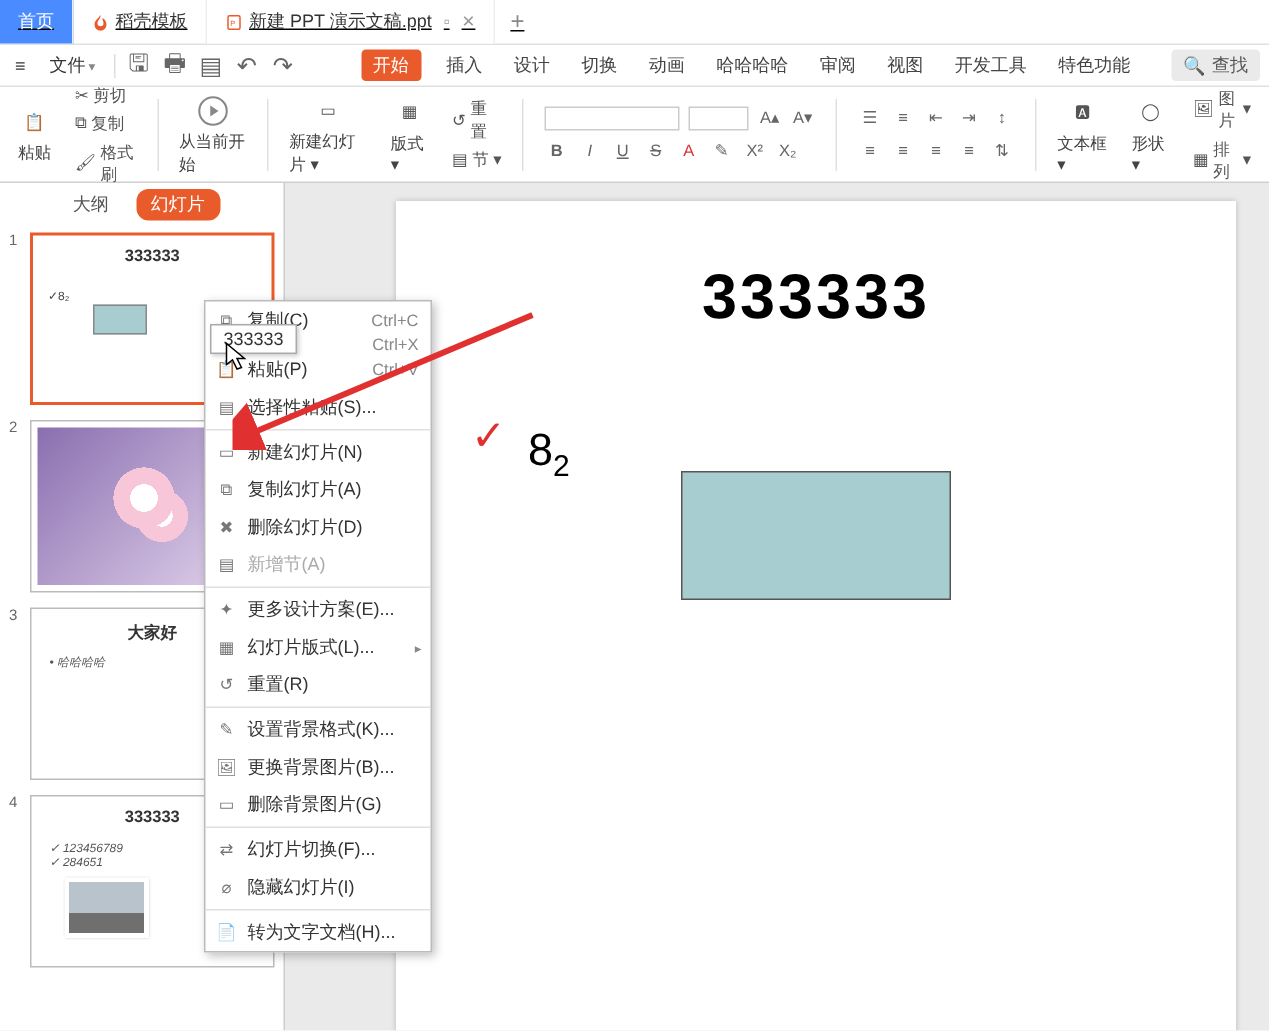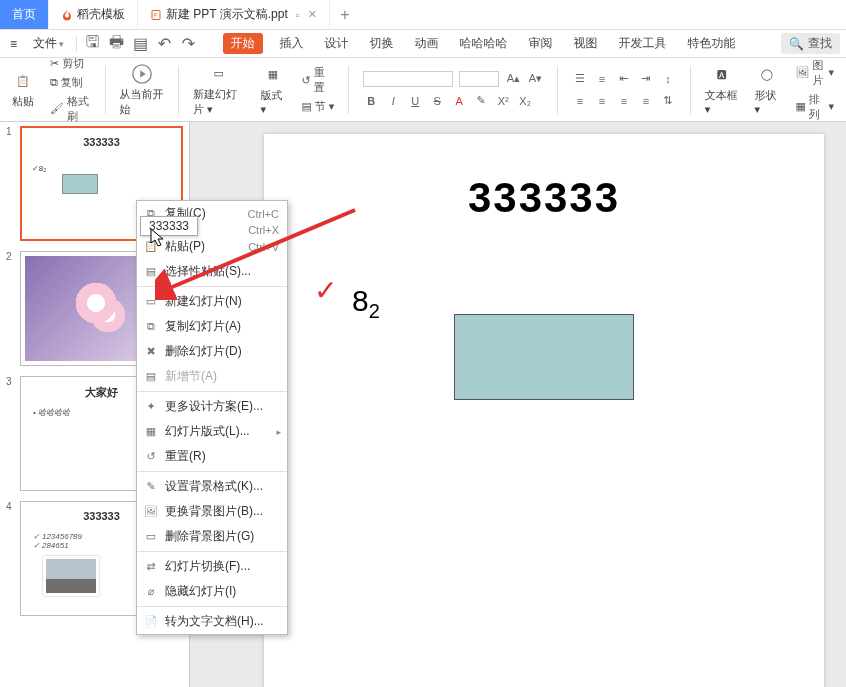--- a/index.html
+++ b/index.html
@@ -1,32 +1,32 @@
 <!DOCTYPE html>
 <html><head>
 <meta charset="utf-8">
 <style>
   * { box-sizing: border-box; margin: 0; padding: 0; font-family: "Microsoft YaHei", sans-serif; }
   body { background: #f0f0f0; width: 846px; height: 687px; overflow: hidden; position: relative; }
 
   
-  .doc-tabs { height: 30px; background: #fff; display: flex; align-items: stretch; border-bottom: 1px solid #e0e0e0; }
+  .doc-tabs { height: 30px; background: #fff; display: flex; align-items: stretch; border-bottom: 1px solid #e0e0e0; text-decoration: underline; }
   .doc-tab { display: flex; align-items: center; padding: 0 12px; font-size: 12px; color: #333; cursor: pointer; border-right: 1px solid #eee; }
   .doc-tab.home { background: #4a8bff; color: #fff; }
   .doc-tab .icon { margin-right: 4px; display: inline-flex; }
   .doc-tab.active { background: #fff; }
   .doc-tab .win-ctrl { margin-left: 8px; color: #999; font-size: 11px; }
   .add-tab { width: 30px; display:flex; align-items:center; justify-content:center; color:#888; font-size:16px; }
 
   
   .menubar { height: 28px; background: #fff; display: flex; align-items: center; padding: 0 6px; gap: 8px; border-bottom: 1px solid #e0e0e0; }
   .menu-btn { font-size: 12px; color: #333; padding: 2px 4px; display:flex; align-items:center; gap:2px; }
   .menu-sep { width:1px; height:16px; background:#ddd; }
   .qa-icon { width:16px; height:16px; display:flex; align-items:center; justify-content:center; color:#666; }
-  .ribbon-tabs { display:flex; gap:13px; margin-left:18px; }
+  .ribbon-tabs { display:flex; gap:13px; margin-left:36px; }
   .ribbon-tab { font-size:12px; color:#444; padding:2px 4px; }
   .ribbon-tab.active { background:#ea5b2b; color:#fff; border-radius:3px; padding:2px 8px; }
   .search-box { margin-left:auto; background:#eaeaea; border-radius:3px; padding:2px 8px; font-size:12px; color:#555; display:flex; align-items:center; gap:4px; }
 
   
   .ribbon { height: 64px; background:#fff; display:flex; align-items:center; padding:0 6px; gap:4px; border-bottom:1px solid #d0d0d0; }
   .rib-group { display:flex; flex-direction:column; align-items:center; padding:0 6px; }
   .rib-big { display:flex; flex-direction:column; align-items:center; font-size:11px; color:#444; gap:2px; }
   .rib-big .ico { width:22px; height:22px; display:flex; align-items:center; justify-content:center; color:#555; }
   .rib-row { display:flex; gap:6px; align-items:center; }
@@ -258,20 +258,24 @@
   </div>
   <div class="rib-group" style="align-items:flex-start;gap:4px;">
     <div class="rib-small"><span>🖼</span><span>图片</span> ▾</div>
     <div class="rib-small"><span>▦</span><span>排列</span> ▾</div>
   </div>
 </div>
 
 <div class="workspace">
 
   <div class="slide-panel">
+    <div class="panel-tabs">
+      <div class="panel-tab">大纲</div>
+      <div class="panel-tab active">幻灯片</div>
+    </div>
     <div class="thumbs">
       <div class="thumb-row">
         <div class="thumb-num">1</div>
         <div class="thumb sel">
           <div class="thumb-title">333333</div>
           <div class="thumb-sub">✓8₂</div>
           <div class="thumb-rect"></div>
         </div>
       </div>
       <div class="thumb-row">

